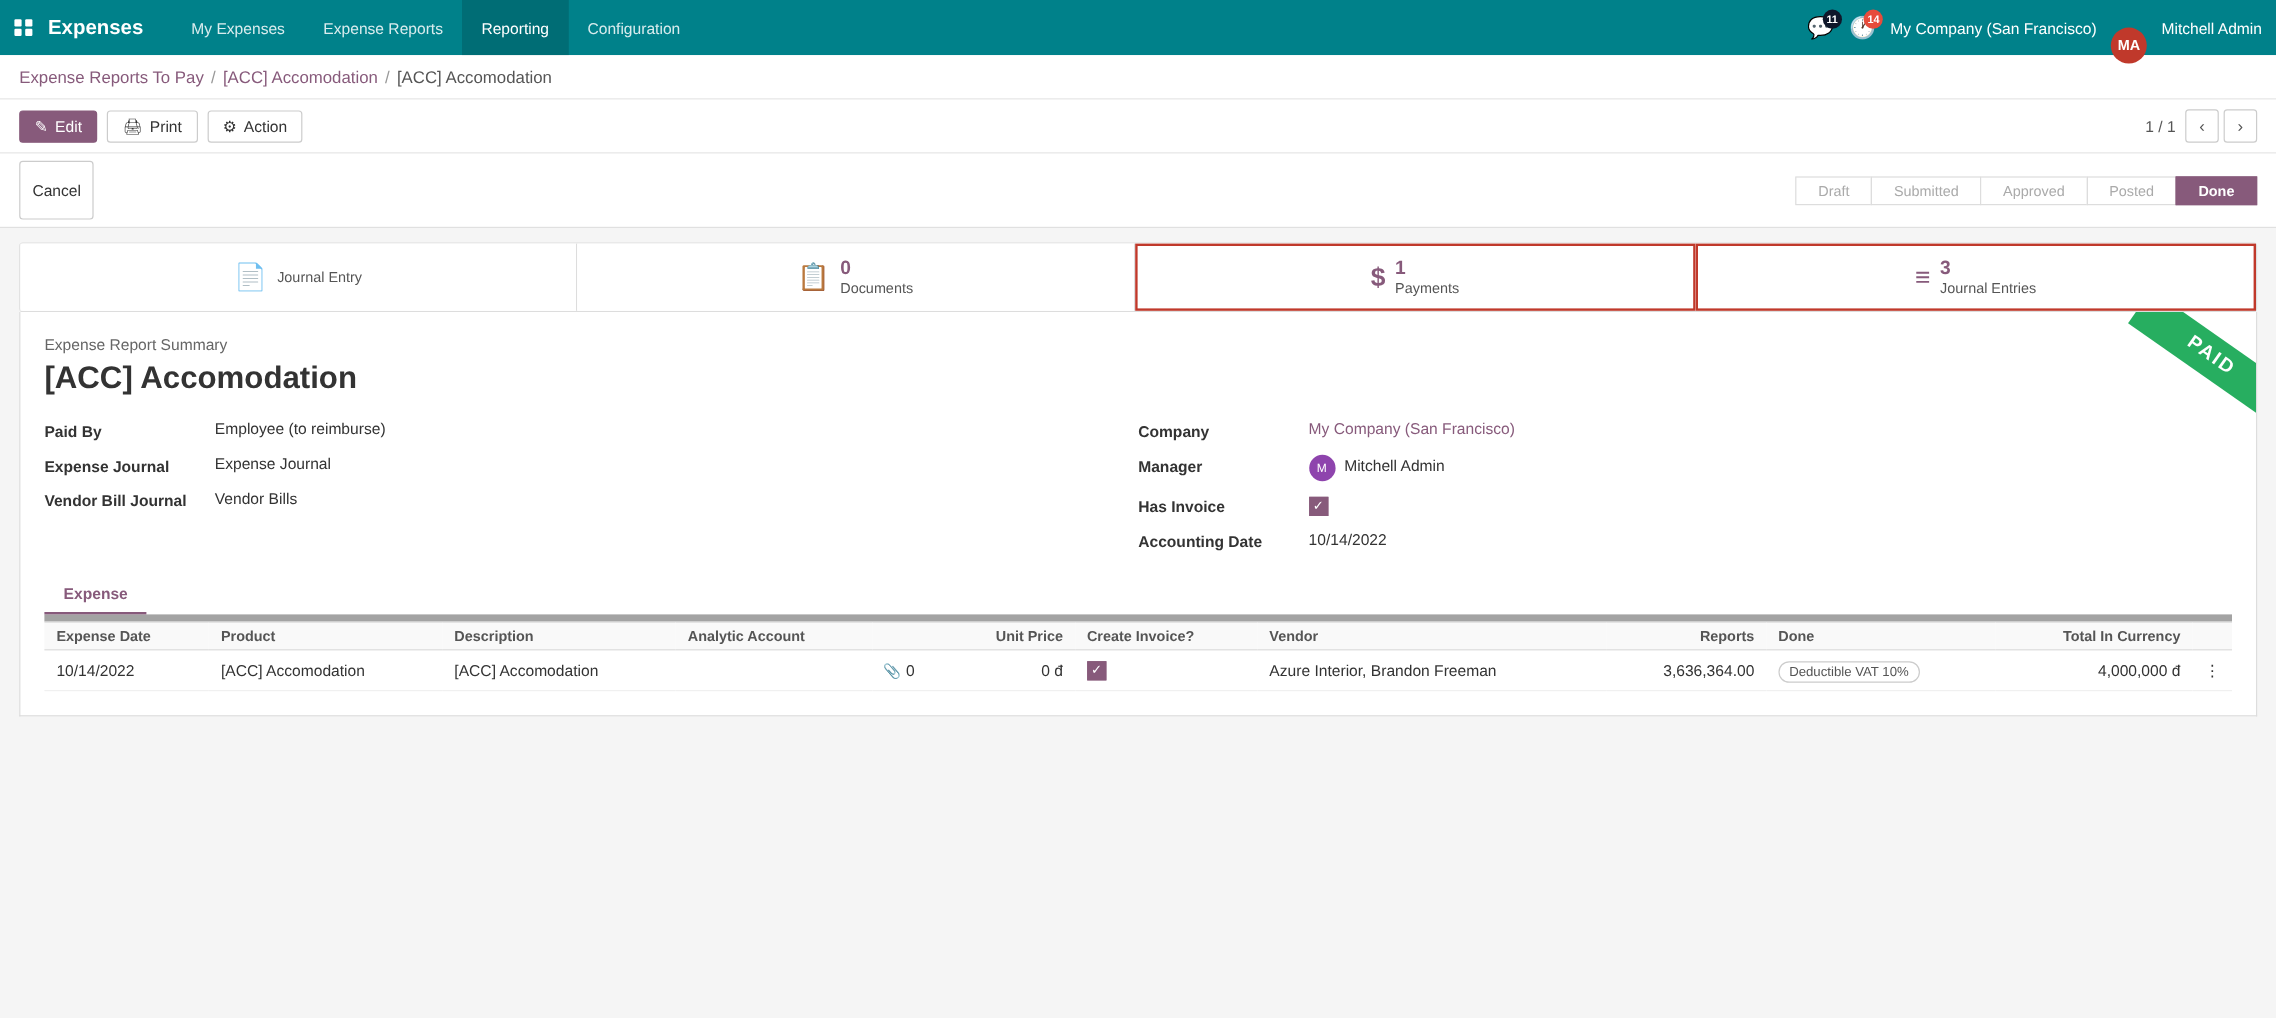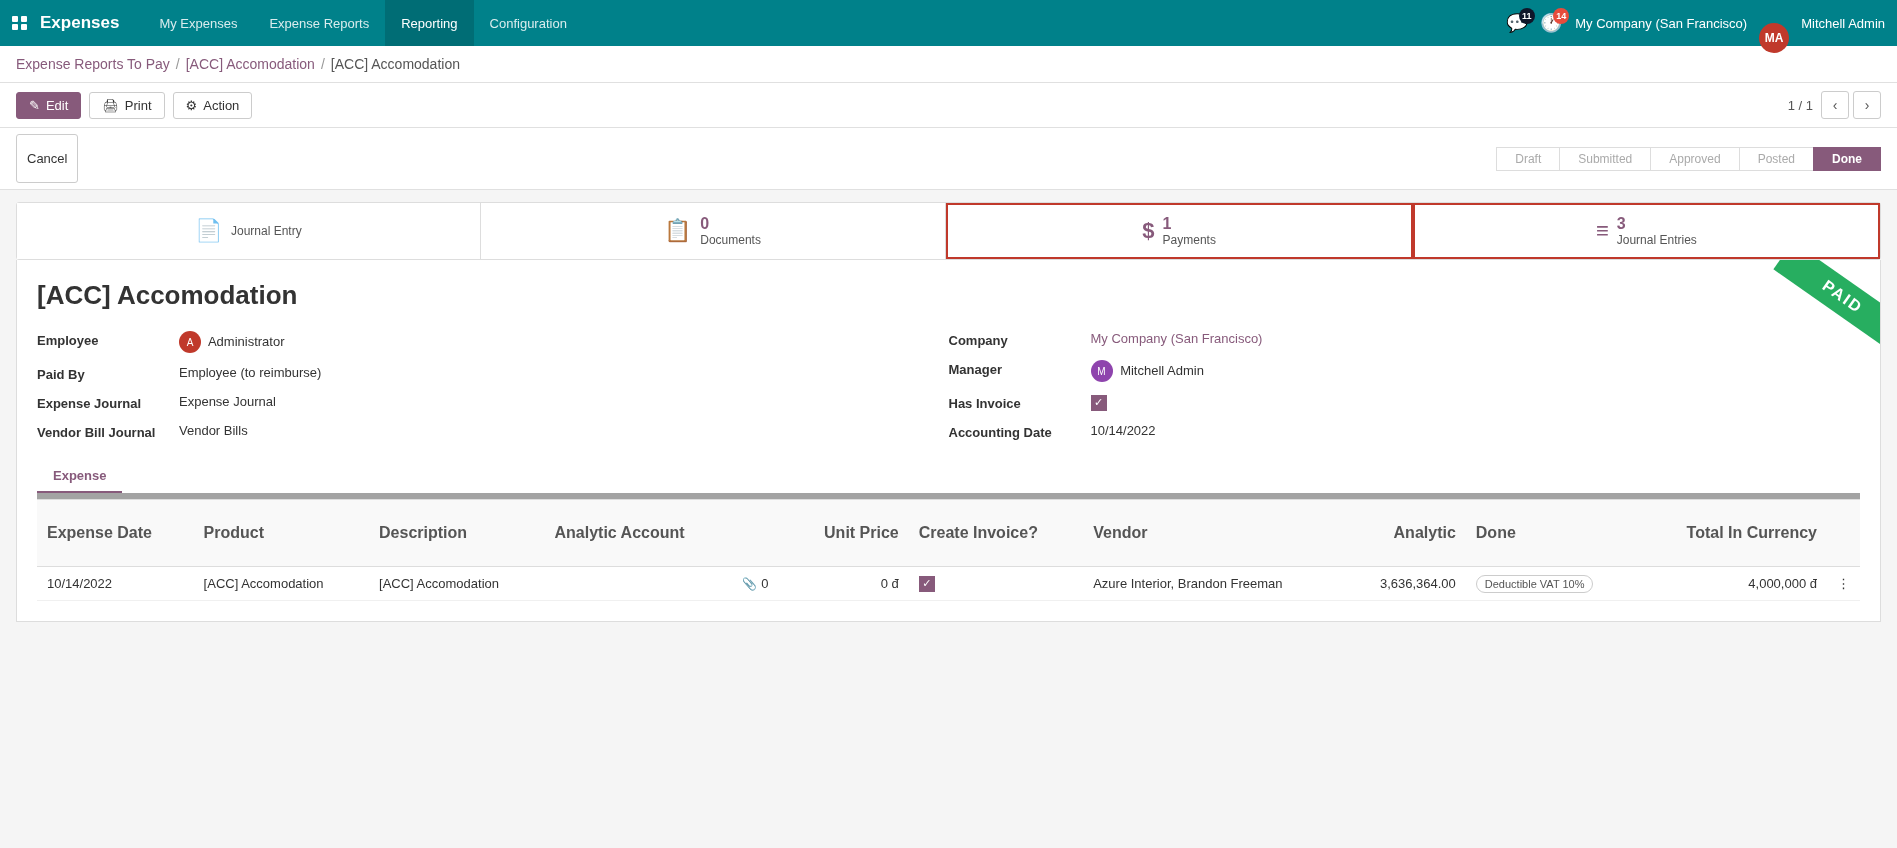--- a/index.html
+++ b/index.html
@@ -153,21 +153,21 @@
     .manager-icon { width: 22px; height: 22px; border-radius: 50%; background: #8e44ad; display: inline-flex; align-items: center; justify-content: center; color: white; font-size: 10px; margin-right: 4px; }
     .checkbox { width: 16px; height: 16px; background: #875a7b; border: 1px solid #875a7b; display: inline-flex; align-items: center; justify-content: center; color: white; font-size: 11px; }
 
     
     .tabs { display: flex; border-bottom: 6px solid #a3a3a3; margin-bottom: 0; }
     .tab { padding: 8px 16px; cursor: pointer; font-size: 13px; color: #555; border-bottom: 2px solid transparent; }
     .tab.active { color: #875a7b; border-bottom-color: #875a7b; font-weight: 600; }
 
     
     .expense-table { width: 100%; border-collapse: collapse; margin-top: 0; }
-    .expense-table th { background: #f9f9f9; padding: 24px 10px; text-align: left; font-size: 16px; color: #555; font-weight: 600; border-bottom: 1px solid #ddd; border-top: 1px solid #ddd; }
+    .expense-table th { background: #f9f9f9; padding: 4px 10px; text-align: left; font-size: 12px; color: #555; font-weight: 600; border-bottom: 1px solid #ddd; border-top: 1px solid #ddd; }
     .expense-table td { padding: 8px 10px; border-bottom: 1px solid #f0f0f0; font-size: 13px; color: #333; vertical-align: middle; }
     .expense-table th.right, .expense-table td.right { text-align: right; }
     .attachment-icon { color: #999; font-size: 12px; }
     .vat-badge { border: 1px solid #ccc; border-radius: 10px; padding: 2px 8px; font-size: 11px; color: #555; white-space: nowrap; }
     .col-options { width: 20px; }
   </style>
 </head>
 <body>
 
 <div class="navbar">
@@ -269,32 +269,26 @@
       <span class="count">3</span>
       <span class="label">Journal Entries</span>
     </div>
   </div>
 </div>
 
 <div class="main-content">
 
   <div class="paid-ribbon">PAID</div>
 
+  <div class="form-title-label">Expense Report Summary</div>
   <div class="form-title">[ACC] Accomodation</div>
 
   <div class="form-fields">
 
     <div class="field-group">
-      <div class="field-row">
-        <span class="field-label">Employee</span>
-        <span class="field-value">
-          <span class="admin-icon">A</span>
-          <span>Administrator</span>
-        </span>
-      </div>
       <div class="field-row">
         <span class="field-label">Paid By</span>
         <span class="field-value">Employee (to reimburse)</span>
       </div>
       <div class="field-row">
         <span class="field-label">Expense Journal</span>
         <span class="field-value">Expense Journal</span>
       </div>
       <div class="field-row">
         <span class="field-label">Vendor Bill Journal</span>
@@ -335,21 +329,21 @@
     <thead>
       <tr>
         <th>Expense Date</th>
         <th>Product</th>
         <th>Description</th>
         <th>Analytic Account</th>
         <th></th>
         <th class="right">Unit Price</th>
         <th>Create Invoice?</th>
         <th>Vendor</th>
-        <th class="right">Analytic</th>
+        <th class="right">Reports</th>
         <th>Done</th>
         <th class="right">Total In Currency</th>
         <th class="col-options"></th>
       </tr>
     </thead>
     <tbody>
       <tr>
         <td>10/14/2022</td>
         <td>[ACC] Accomodation</td>
         <td>[ACC] Accomodation</td>

